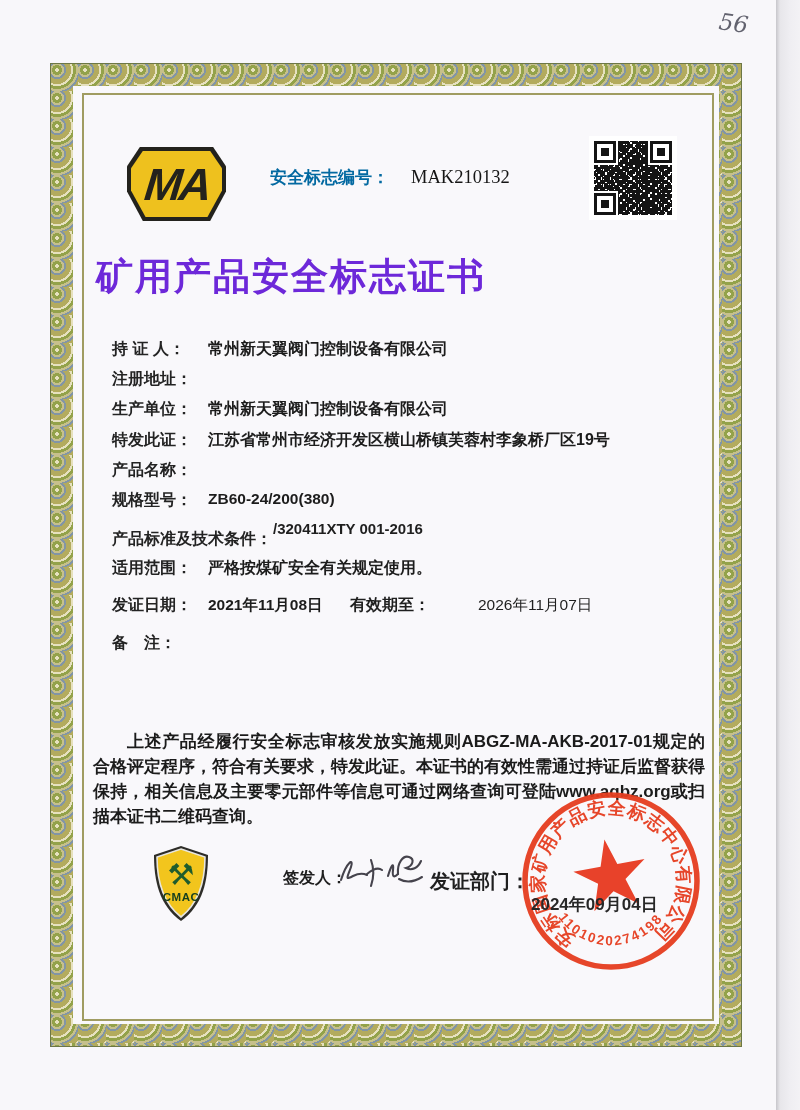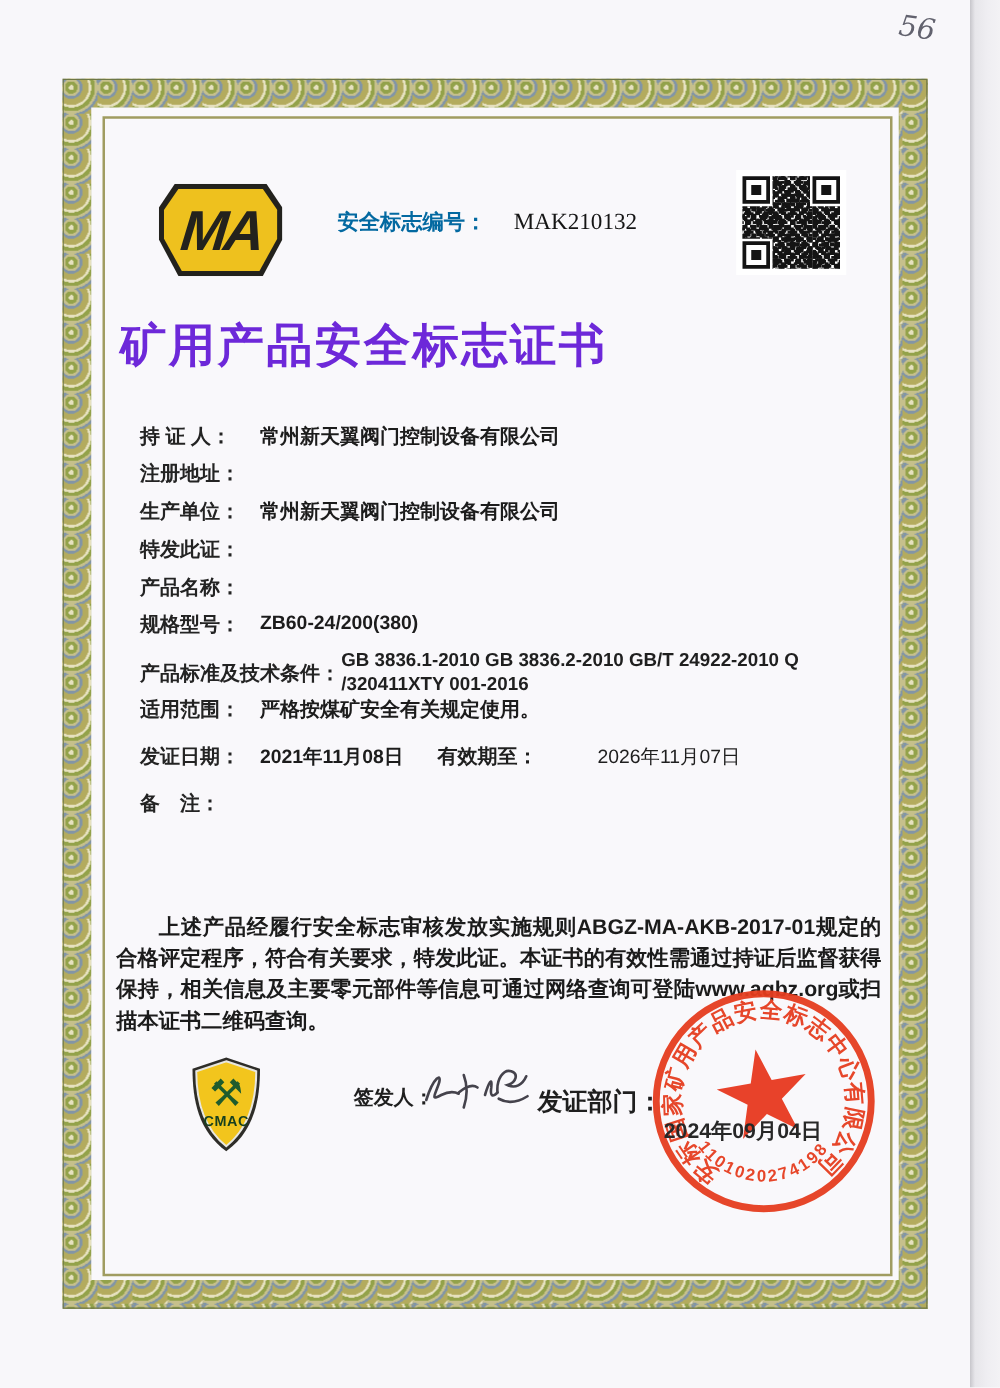--- a/index.html
+++ b/index.html
@@ -112,32 +112,32 @@
 </div>
 <div class="abs row r2">
   <span class="flabel">注册地址：</span>
 </div>
 <div class="abs row r3">
   <span class="flabel">生产单位：</span>
   <span class="fvalue">常州新天翼阀门控制设备有限公司</span>
 </div>
 <div class="abs row r4">
   <span class="flabel">特发此证：</span>
+  <span class="fvalue">江苏省常州市经济开发区横山桥镇芙蓉村李象桥厂区19号</span>
 </div>
 <div class="abs row r5">
   <span class="flabel">产品名称：</span>
 </div>
 <div class="abs row r6">
   <span class="flabel">规格型号：</span>
   <span class="fvalue model-val">ZB60-24/200(380)</span>
 </div>
 <div class="abs row r-std">
   <span class="flabel">产品标准及技术条件：</span>
   <div class="std-val">
-    <div>GB 3836.1-2010 GB 3836.2-2010 GB/T 24922-2010 Q</div>
     <div>/320411XTY 001-2016</div>
   </div>
 </div>
 <div class="abs row r-scope">
   <span class="flabel">适用范围：</span>
   <span class="fvalue">严格按煤矿安全有关规定使用。</span>
 </div>
 <div class="abs row r-dates">
   <span class="flabel">发证日期：</span>
   <span class="fvalue date-val">2021年11月08日</span>

